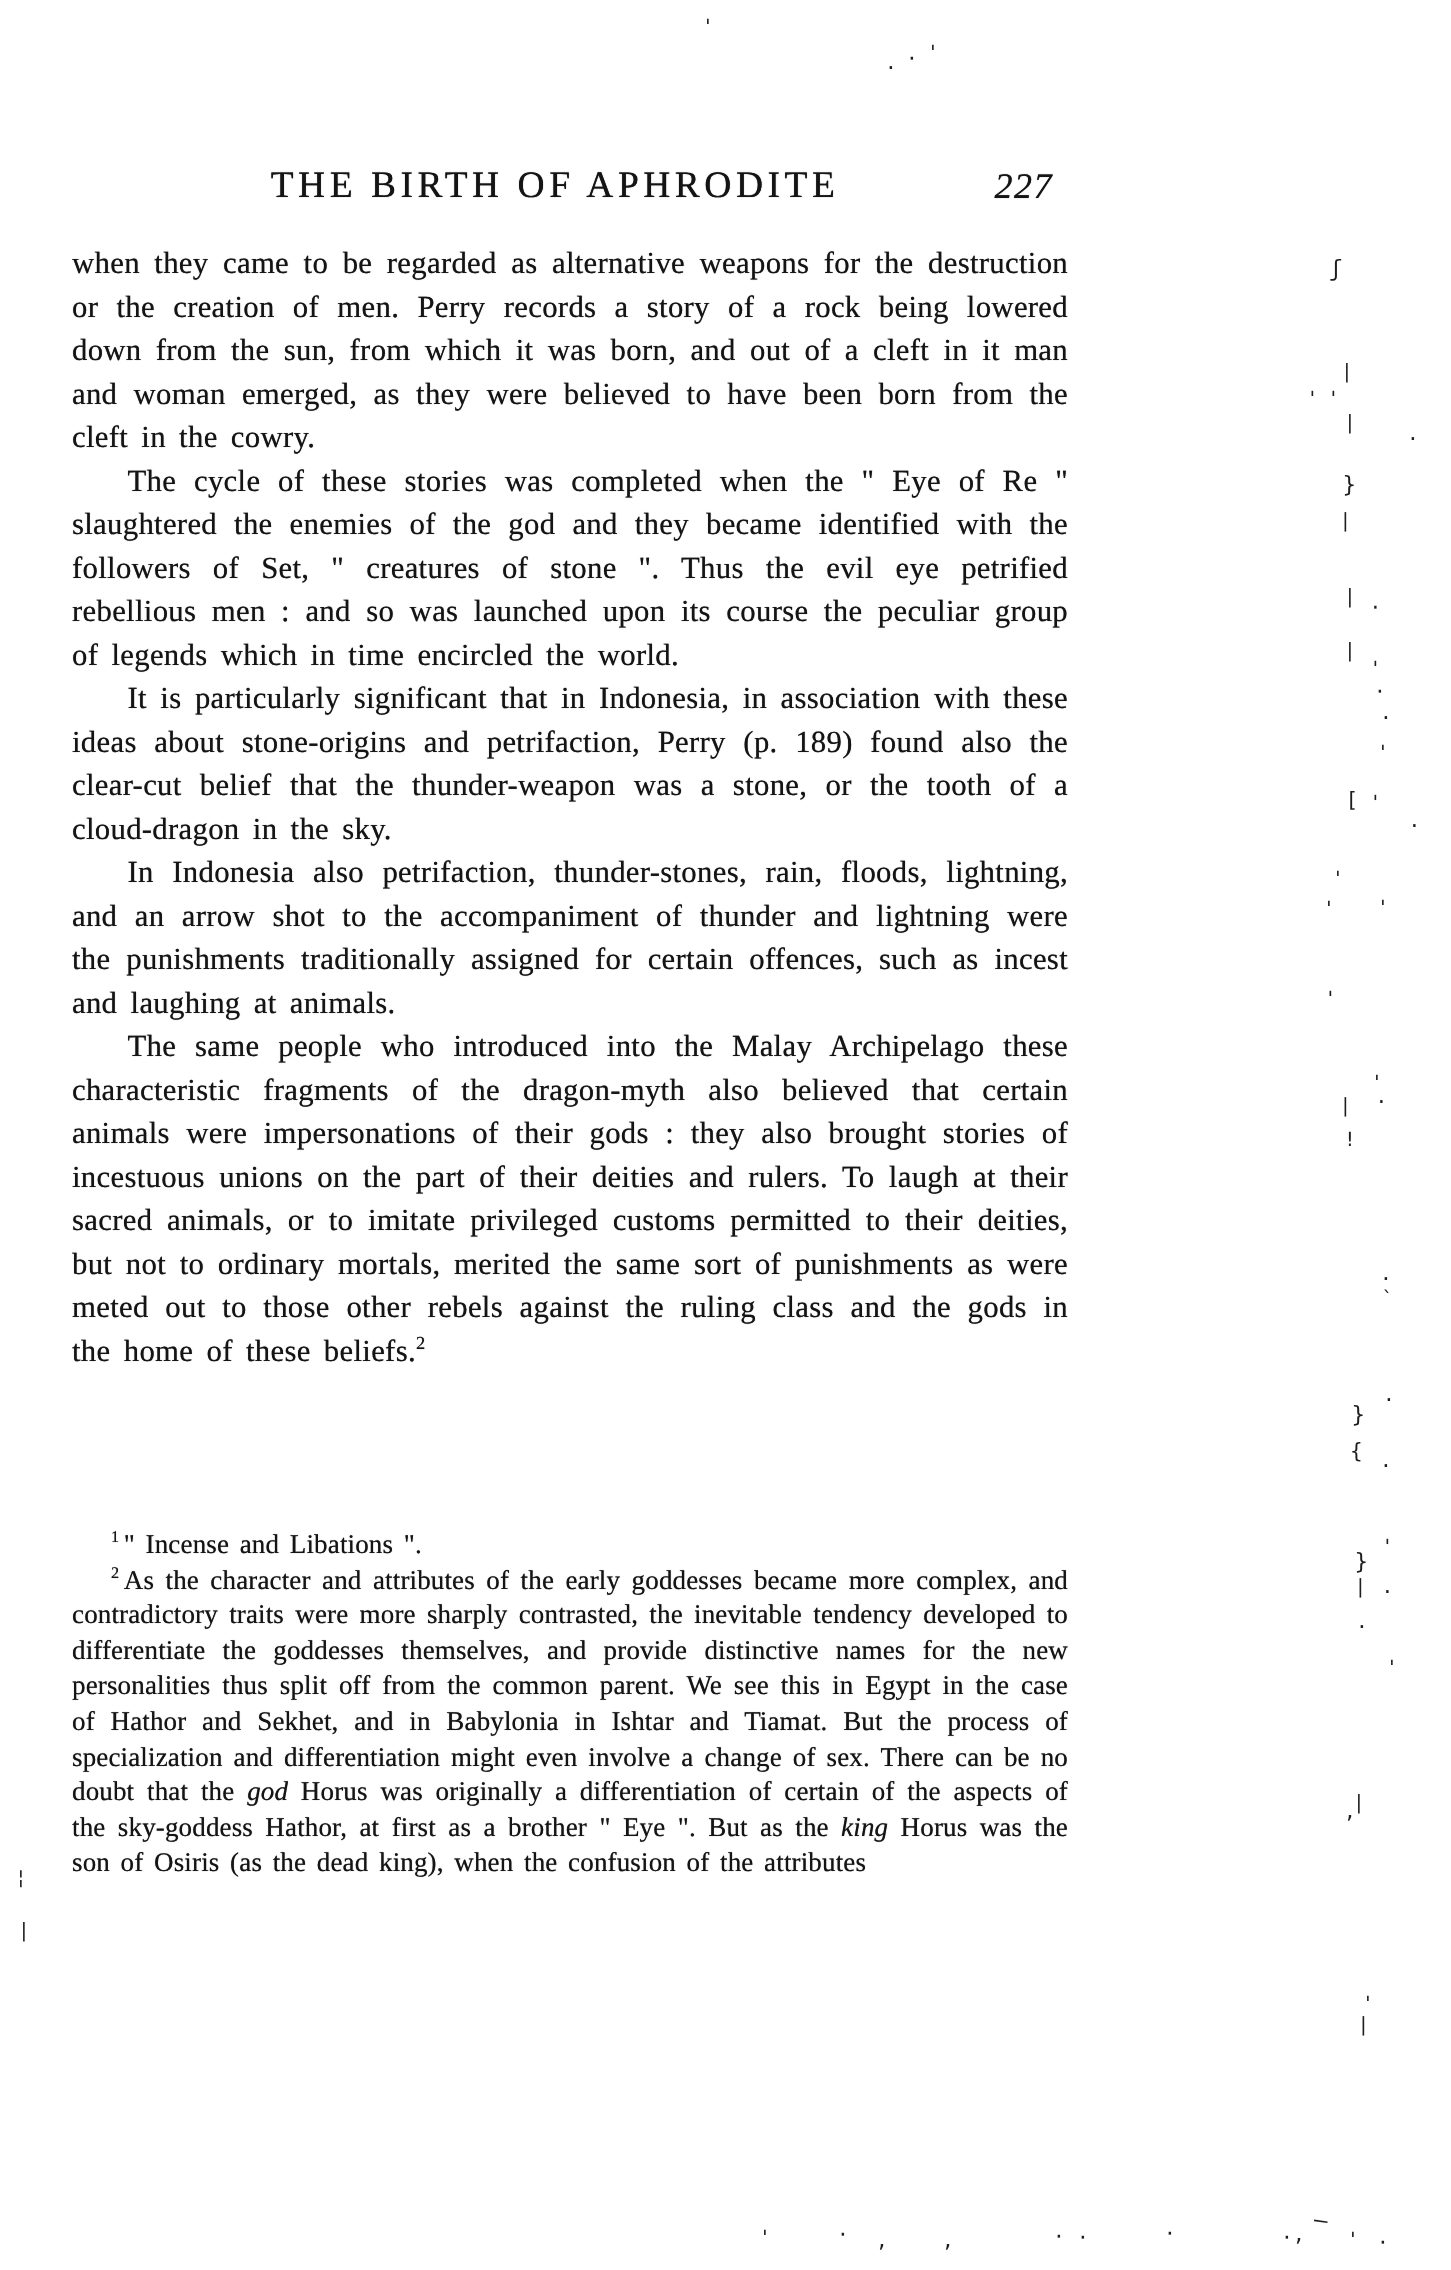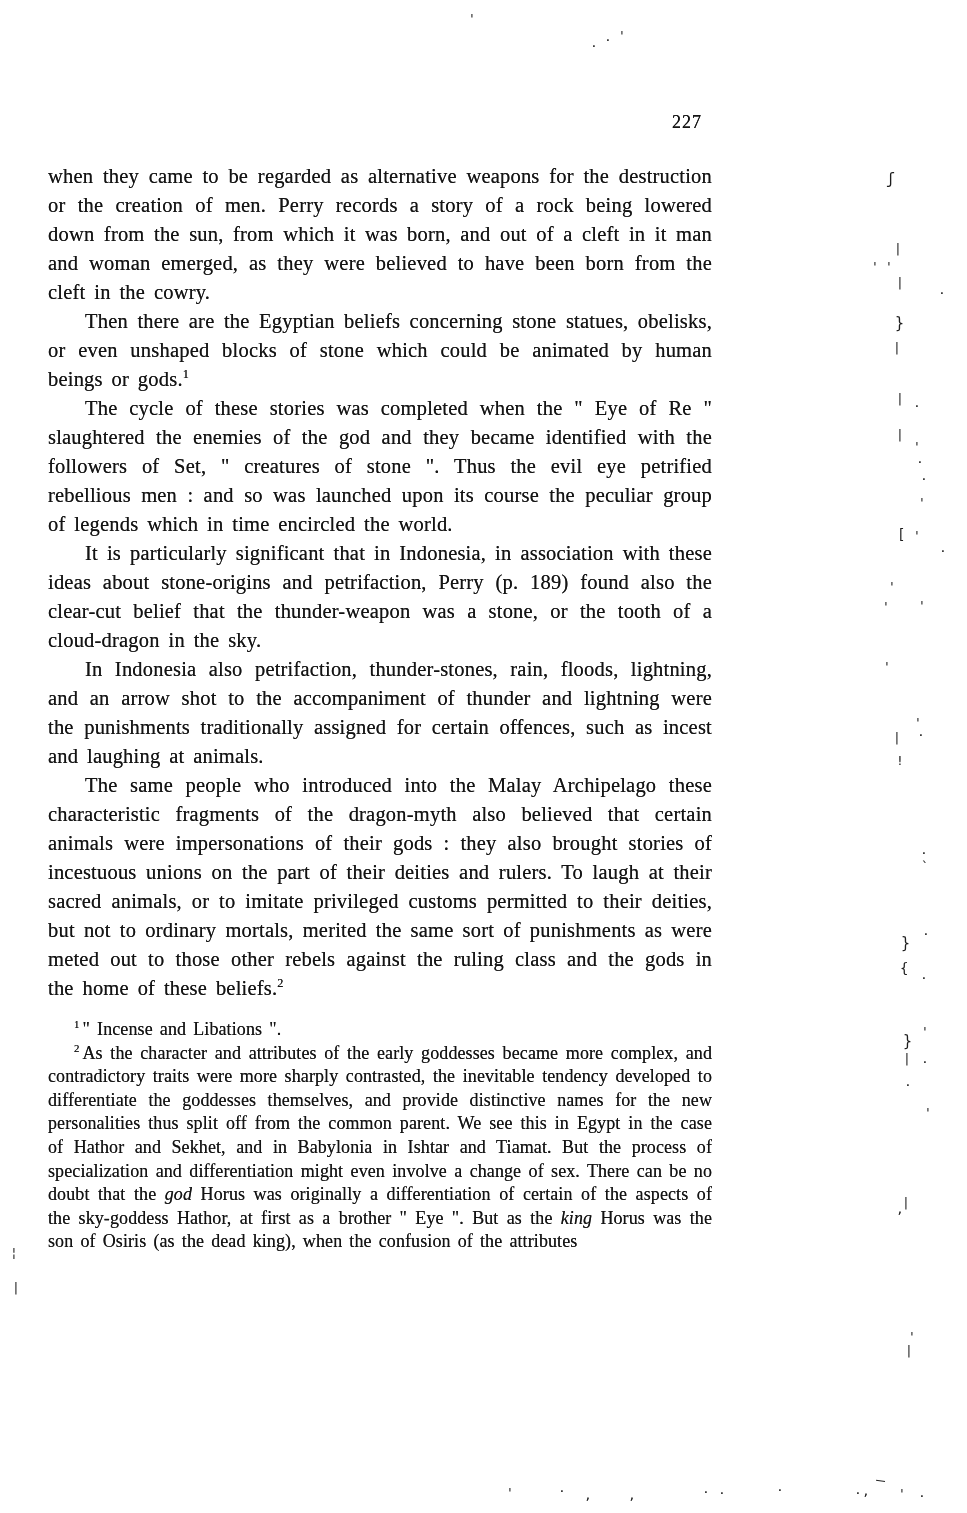--- a/index.html
+++ b/index.html
@@ -22,23 +22,24 @@
     left: 50%; top: 0;
     transform: translateX(calc(-50% - 10px));
     font-size: 25px;
     letter-spacing: 3px;
     white-space: nowrap;
     text-shadow: 0 0 0.5px currentColor;
   }
   .running-header .pagenum {
     position: absolute;
     right: 10px; top: 2px;
-    font-size: 18px;
+    font-size: 24px;
     letter-spacing: 1px;
     text-shadow: 0 0 0.5px currentColor;
+    font-style: italic;
   }
 
   .body-text {
     position: absolute;
     top: 162px; left: 48px; width: 664px;
     font-size: 20.5px;
     line-height: 29px;
     text-align: justify;
     word-spacing: 3.5px;
     letter-spacing: 0.2px;
@@ -74,26 +75,26 @@
     font-family: "DejaVu Sans Mono", monospace;
     pointer-events: none;
   }
 </style>
 </head>
 <body>
 
 <div class="page">
 
   <header class="running-header">
+    <span class="title">THE BIRTH OF APHRODITE</span>
     <span class="pagenum">227</span>
   </header>
 
   <main class="body-text">
     <p class="no-indent"><span>when they came to be regarded as alternative weapons for the destruction or the creation of men.  Perry records a story of a rock being lowered down from the sun, from which it was born, and out of a cleft in it man and woman emerged, as they were believed to have been born from the cleft in the cowry.</span></p>
-    <p><span>Then there are the Egyptian beliefs concerning stone statues, obelisks, or even unshaped blocks of stone which could be animated by human beings or gods.</span><sup>1</sup></p>
     <p><span>The cycle of these stories was completed when the " Eye of Re " slaughtered the enemies of the god and they became identified with the followers of Set, " creatures of stone ".  Thus the evil eye petrified rebellious men : and so was launched upon its course the peculiar group of legends which in time encircled the world.</span></p>
     <p><span>It is particularly significant that in Indonesia, in association with these ideas about stone-origins and petrifaction, Perry (p. 189) found also the clear-cut belief that the thunder-weapon was a stone, or the tooth of a cloud-dragon in the sky.</span></p>
     <p><span>In Indonesia also petrifaction, thunder-stones, rain, floods, lightning, and an arrow shot to the accompaniment of thunder and lightning were the punishments traditionally assigned for certain offences, such as incest and laughing at animals.</span></p>
     <p><span>The same people who introduced into the Malay Archipelago these characteristic fragments of the dragon-myth also believed that certain animals were impersonations of their gods : they also brought stories of incestuous unions on the part of their deities and rulers.  To laugh at their sacred animals, or to imitate privileged customs permitted to their deities, but not to ordinary mortals, merited the same sort of punishments as were meted out to those other rebels against the ruling class and the gods in the home of these beliefs.</span><sup>2</sup></p>
   </main>
 
   <section class="footnotes">
     <p><sup>1</sup><span>" Incense and Libations ".</span></p>
     <p><sup>2</sup><span>As the character and attributes of the early goddesses became more complex, and contradictory traits were more sharply contrasted, the inevitable tendency developed to differentiate the goddesses themselves, and provide distinctive names for the new personalities thus split off from the common parent.  We see this in Egypt in the case of Hathor and Sekhet, and in Babylonia in Ishtar and Tiamat.  But the process of specialization and differentiation might even involve a change of sex.  There can be no doubt that the </span><i>god</i><span> Horus was originally a differentiation of certain of the aspects of the sky-goddess Hathor, at first as a brother " Eye ".  But as the </span><i>king</i><span> Horus was the son of Osiris (as the dead king), when the confusion of the attributes</span></p>
   </section>

